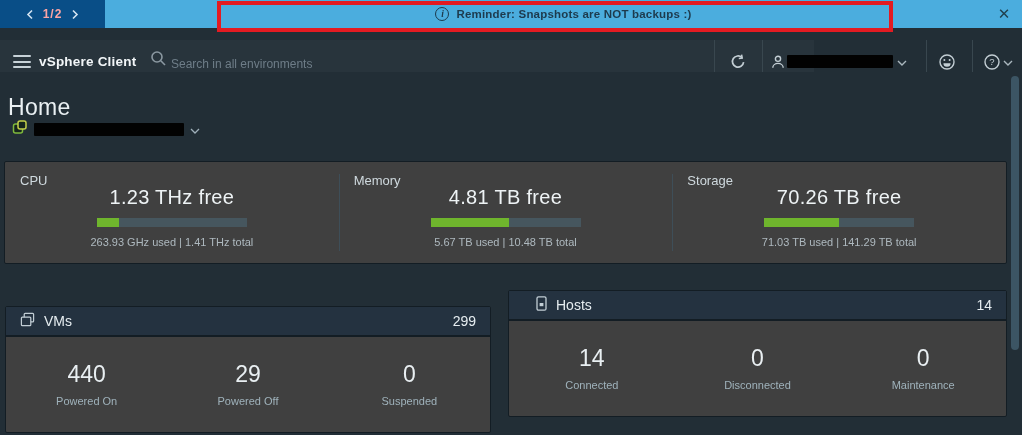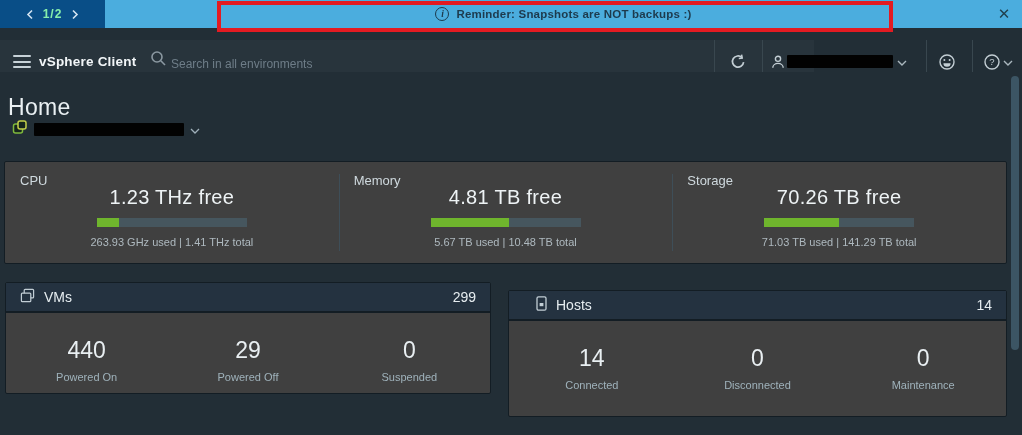--- a/index.html
+++ b/index.html
@@ -4,21 +4,21 @@
 <style>
   * { margin:0; padding:0; box-sizing:border-box; }
   html,body { width:1022px; height:435px; overflow:hidden; }
   body { font-family:"Liberation Sans", sans-serif; background:#222e36; }
   .root { position:relative; width:1022px; height:435px; background:#222e36; overflow:hidden; }
 
   
   .topstrip { position:absolute; left:0; top:0; width:1022px; height:28px; background:#4badde; }
   .pager { position:absolute; left:0; top:0; width:105px; height:28px; background:#094e87;
            display:flex; align-items:center; justify-content:center; gap:9px; }
-  .pager-label { color:#86efac; font-size:12px; font-weight:bold; letter-spacing:1px; }
+  .pager-label { color:#fca5a5; font-size:12px; font-weight:bold; letter-spacing:1px; }
   .pager-btn { display:flex; align-items:center; cursor:pointer; }
   .banner-msg { position:absolute; left:105px; top:0; width:917px; height:28px;
                 display:flex; align-items:center; justify-content:center; gap:7px; }
   .banner-text { color:#1d3a4d; font-size:11.5px; font-weight:bold; letter-spacing:.2px;text-align:right; }
   .info-icon { width:14px; height:14px; border:1.4px solid #1d3a4d; border-radius:50%;
                color:#1d3a4d; font-size:9.5px; font-weight:bold; font-style:italic;
                display:flex; align-items:center; justify-content:center; font-family:"Liberation Serif",serif; }
   .banner-close { position:absolute; right:6px; top:0; height:28px; width:24px; display:flex;
                   align-items:center; justify-content:center; color:#21404f; font-size:15px; cursor:pointer; }
   .annotation-rect { position:absolute; left:217px; top:1px; width:676px; height:31px;
@@ -56,21 +56,21 @@
   .stat-detail { margin-top:9px; color:#aeb9bf; font-size:11px; }
 
   .count-panel-header { height:30px; display:flex; align-items:center; gap:9px; padding:0 14px;
                         background:#243240; border-bottom:2px solid #131d24; }
   .count-panel-title { color:#e6edf0; font-size:14px; }
   .count-panel-total { margin-left:auto; color:#e6edf0; font-size:14px; }
   .count-panel-body { height:93px; display:flex; }
   .count-item { flex:1; display:flex; flex-direction:column; align-items:center; justify-content:center; gap:7px; }
   .count-value { color:#e9eff2; font-size:23px; font-weight:400; }
   .count-label { color:#9fb2bb; font-size:11px; }
-  .vms-panel { left:5px; top:210px; width:486px; height:112px; }
+  .vms-panel { left:5px; top:234px; width:486px; height:127px; }
   .hosts-panel { left:508px; top:218px; width:499px; height:127px; }
   .hosts-panel .count-panel-header { padding-left:27px; }
 
   .scroll-thumb { position:absolute; left:1011px; top:4px; width:8px; height:274px;
                   background:#3c5564; border-radius:4px; cursor:pointer; }
 </style>
 </head>
 <body>
 
 <div class="root">

